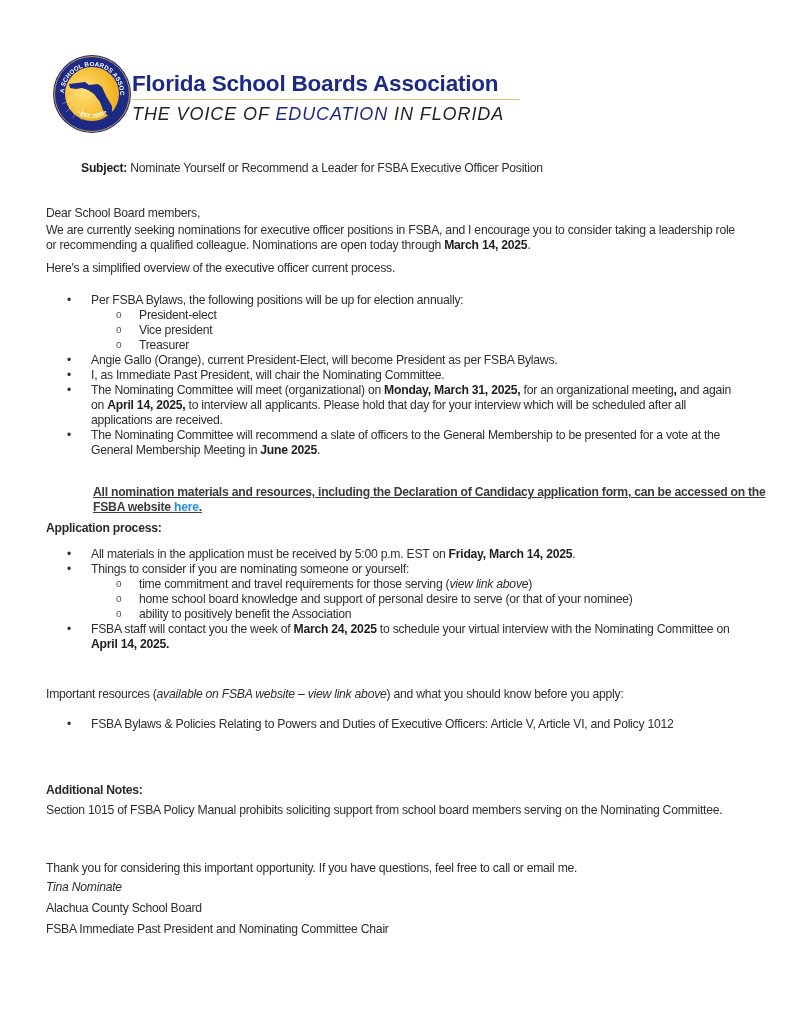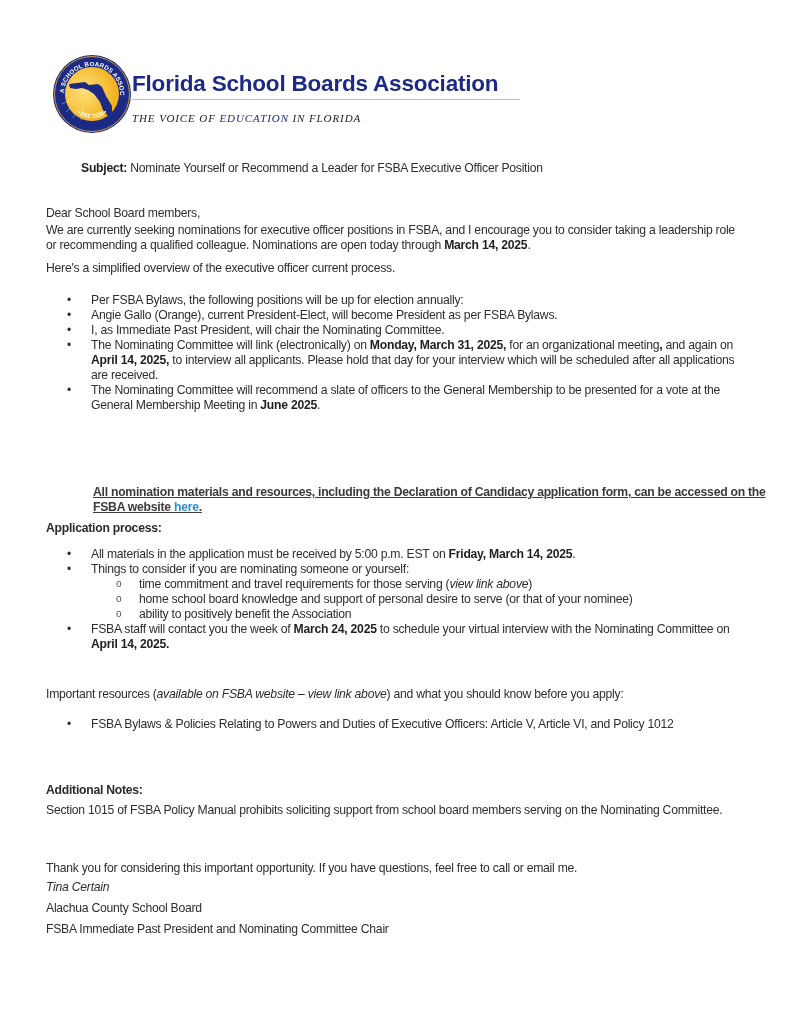--- a/index.html
+++ b/index.html
@@ -21,26 +21,26 @@
     font-family: "Liberation Sans", sans-serif;
     font-weight: bold;
     color: #1c2a86;
     font-size: 22.5px;
     letter-spacing: -0.2px;
     line-height: 26px;
     white-space: nowrap;
   }
   .brand-rule { height: 1px; background: #d9c27a; margin-top: 2px; width: 388px; }
   .brand-tag {
-    font-family: Liberation Serif, serif;
+    font-family: Liberation Sans, sans-serif;
     font-style: italic;
-    font-size: 11px;
+    font-size: 18px;
     letter-spacing: 0.9px;
     color: #222;
-    margin-top: 12px;
+    margin-top: 4px;
     white-space: nowrap;
   }
   .brand-tag .accent { color: #1c2a86; }
 
   
   .content { position: absolute; left: 46px; top: 161px; width: 700px; line-height: 15px; }
   .subject { position: absolute; top: 0; left: 0; margin-left: 35px; }
   .greeting { position: absolute; top: 45px; left: 0; }
   .intro { position: absolute; top: 62px; left: 0; width: 690px; }
   .overview { position: absolute; top: 100px; left: 0; }
@@ -122,24 +122,29 @@
 
     <div class="greeting">Dear School Board members,</div>
 
     <div class="intro"><span>We are currently seeking nominations for executive officer positions in FSBA, and I encourage you to consider taking a leadership role or recommending a qualified colleague. Nominations are open today through </span><b>March 14, 2025</b><span>.</span></div>
 
     <div class="overview">Here's a simplified overview of the executive officer current process.</div>
 
     <ul class="list list1">
       <li>
         <span>Per FSBA Bylaws, the following positions will be up for election annually:</span>
+        <ul class="sub">
+          <li>President-elect</li>
+          <li>Vice president</li>
+          <li>Treasurer</li>
+        </ul>
       </li>
       <li>Angie Gallo (Orange), current President-Elect, will become President as per FSBA Bylaws.</li>
       <li>I, as Immediate Past President, will chair the Nominating Committee.</li>
-      <li><span>The Nominating Committee will link (electronically) on </span><b>Monday, March 31, 2025,</b><span> for an organizational meeting</span><b>,</b><span> and again on </span><b>April 14, 2025,</b><span> to interview all applicants.  Please hold that day for your interview which will be scheduled after all applications are received.</span></li>
+      <li><span>The Nominating Committee will meet (organizational) on </span><b>Monday, March 31, 2025,</b><span> for an organizational meeting</span><b>,</b><span> and again on </span><b>April 14, 2025,</b><span> to interview all applicants.  Please hold that day for your interview which will be scheduled after all applications are received.</span></li>
       <li><span>The Nominating Committee will recommend a slate of officers to the General Membership to be presented for a vote at the General Membership Meeting in </span><b>June 2025</b><span>.</span></li>
     </ul>
 
     <div class="materials"><span>All nomination materials and resources, including the Declaration of Candidacy application form, can be accessed on the FSBA website</span> <a href="#">here</a><span>.</span></div>
 
     <div class="app-heading">Application process:</div>
 
     <ul class="list list2">
       <li><span>All materials in the application must be received by 5:00 p.m. EST on </span><b>Friday, March 14, 2025</b><span>.</span></li>
       <li>
@@ -156,17 +161,17 @@
     <div class="resources"><span>Important resources (</span><i>available on FSBA website – view link above</i><span>) and what you should know before you apply:</span></div>
 
     <ul class="list list3">
       <li>FSBA Bylaws &amp; Policies Relating to Powers and Duties of Executive Officers: Article V, Article VI, and Policy 1012</li>
     </ul>
 
     <div class="notes-heading">Additional Notes:</div>
     <div class="notes-body">Section 1015 of FSBA Policy Manual prohibits soliciting support from school board members serving on the Nominating Committee.</div>
 
     <div class="thanks">Thank you for considering this important opportunity. If you have questions, feel free to call or email me.</div>
-    <div class="sig-name">Tina Certain</div>
+    <div class="sig-name">Tina Nominate</div>
     <div class="sig-org">Alachua County School Board</div>
     <div class="sig-title">FSBA Immediate Past President and Nominating Committee Chair</div>
   </div>
 </div>
 
 </body></html>

